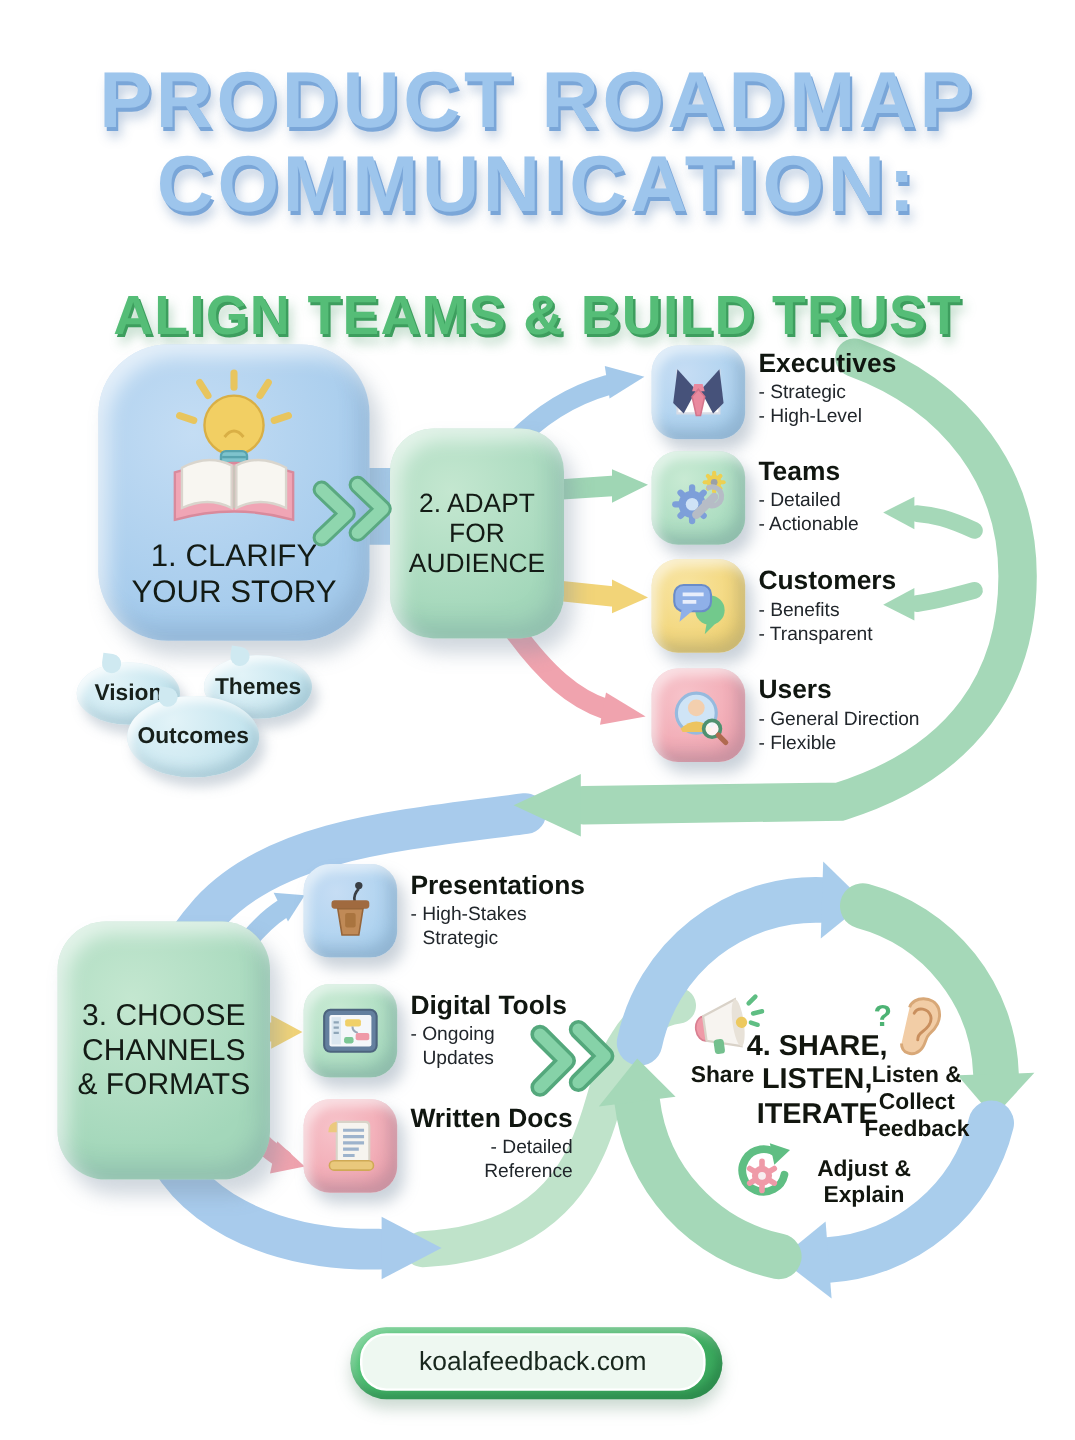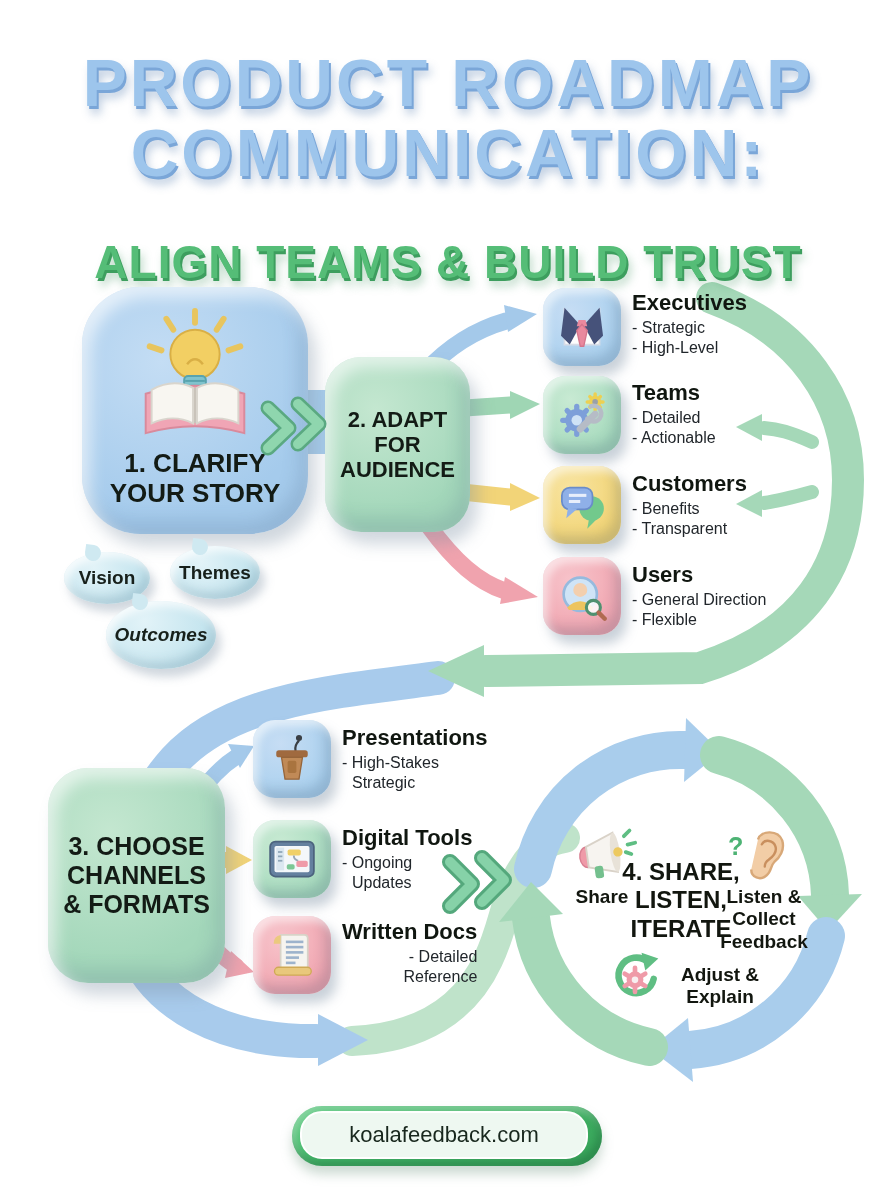--- a/index.html
+++ b/index.html
@@ -21,21 +21,21 @@
             color:#55bd77;text-shadow:2px 3px 0 #3d9e5e, 4px 8px 10px rgba(70,150,100,.4);
             font-size:46px;line-height:1;top:194px;z-index:2;margin-top:45px;}
 
   
   .card{position:absolute;z-index:2;display:flex;flex-direction:column;align-items:center;
         justify-content:center;text-align:center;
         box-shadow:inset 8px 10px 16px rgba(255,255,255,.65), inset -8px -12px 18px rgba(60,90,120,.18),
                    8px 12px 16px rgba(120,140,160,.35);}
   .card.blue{background:radial-gradient(circle at 35% 30%, #c4ddf4, #a5cbec 70%);margin-left:32px;}
   .card.green{background:radial-gradient(circle at 35% 30%, #c4e7d0, #a3d7ba 70%);}
-  .step-label{font-weight:700;color:#131b15;line-height:1.15;}
+  .step-label{font-weight:400;color:#131b15;line-height:1.15;}
 
   
   .bubble{position:absolute;z-index:2;background:radial-gradient(circle at 35% 30%, #e2f3f8, #c3e4ee 75%);
           border-radius:50%;display:flex;align-items:center;justify-content:center;
           font-weight:700;font-size:19px;color:#17201b;
           box-shadow:inset 4px 5px 8px rgba(255,255,255,.8), inset -5px -7px 10px rgba(90,130,150,.25),
                      5px 8px 10px rgba(120,140,160,.35);}
   .bubble::before{content:"";position:absolute;top:-7px;left:24%;width:16px;height:16px;border-radius:50% 50% 50% 0;
           transform:rotate(98deg);background:#cfe9f1;}
 
@@ -165,21 +165,21 @@
       <path d="M26 86 Q48 74 68 84 L68 120 Q48 110 26 120 Z" fill="#f8f6f1" stroke="#d9d5cd" stroke-width="2"></path>
       <path d="M114 86 Q92 74 72 84 L72 120 Q92 110 114 120 Z" fill="#f8f6f1" stroke="#d9d5cd" stroke-width="2"></path>
       <line x1="70" y1="84" x2="70" y2="120" stroke="#c9c4ba" stroke-width="2"></line>
     </svg>
     <div class="step-label pre" style="font-size:26px;margin-top:4px;">1. CLARIFY
 YOUR STORY</div>
   </div>
 
   <div class="bubble" style="left:64px;top:552px;width:86px;height:52px;">Vision</div>
   <div class="bubble" style="left:170px;top:546px;width:90px;height:53px;">Themes</div>
-  <div class="bubble" style="left:106px;top:601px;width:110px;height:68px;font-style:italic;">Outcomes</div>
+  <div class="bubble" style="left:106px;top:580px;width:110px;height:68px;">Outcomes</div>
 
   <div class="card green abs" style="left:325px;top:357px;width:145px;height:175px;border-radius:36px;">
     <div class="step-label pre" style="font-size:22px;">2. ADAPT
 FOR
 AUDIENCE</div>
   </div>
 
   <div class="tile bg-blue" style="left:543px;top:288px;">
     <svg width="56" height="56" viewBox="0 0 64 64">
       <path d="M12 12 L32 34 L52 12 L52 52 L12 52 Z" fill="#fdfdfd" stroke="#d8dce6" stroke-width="2"></path>

